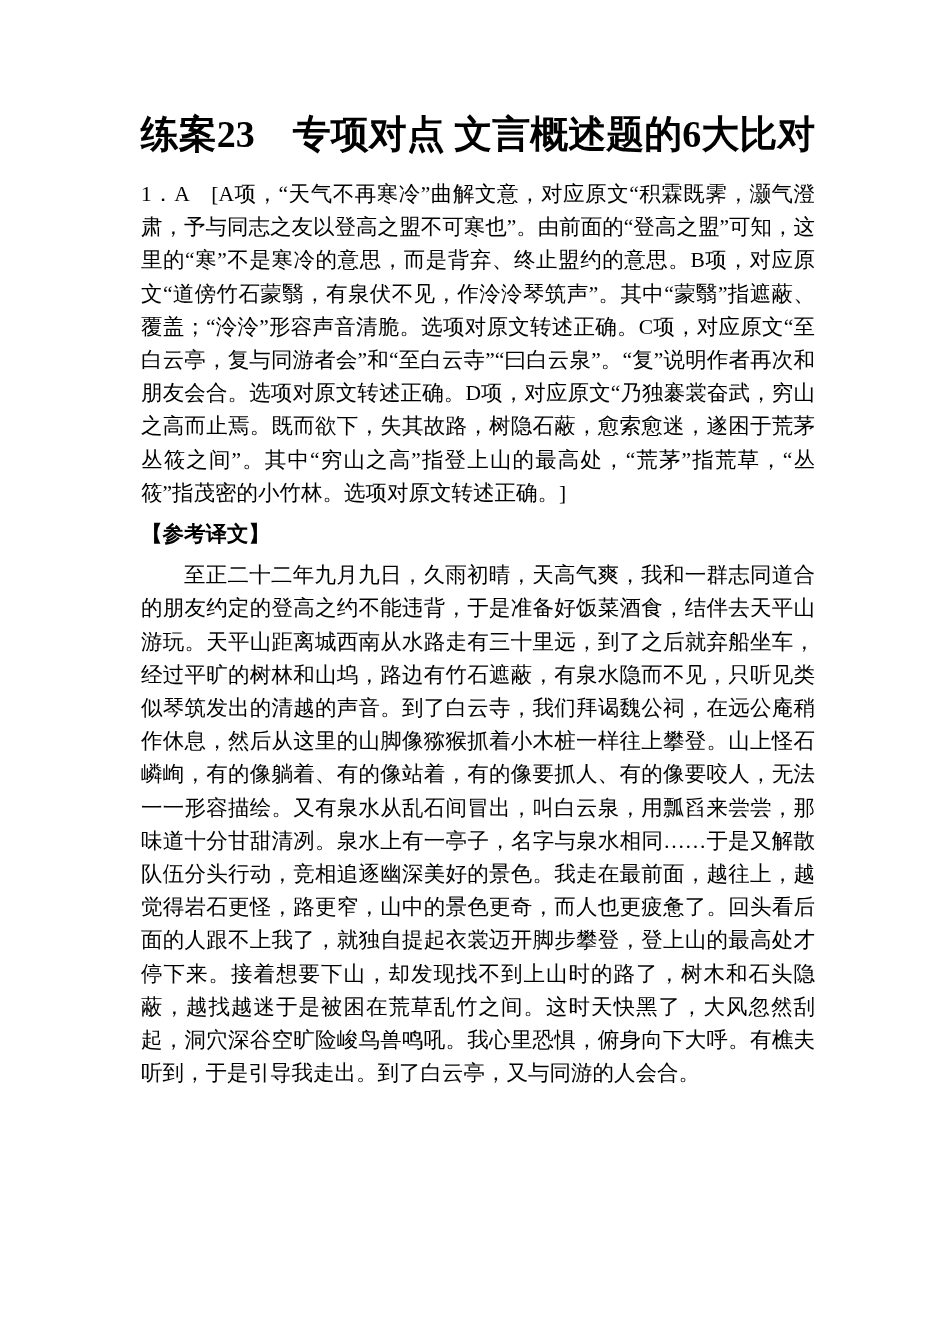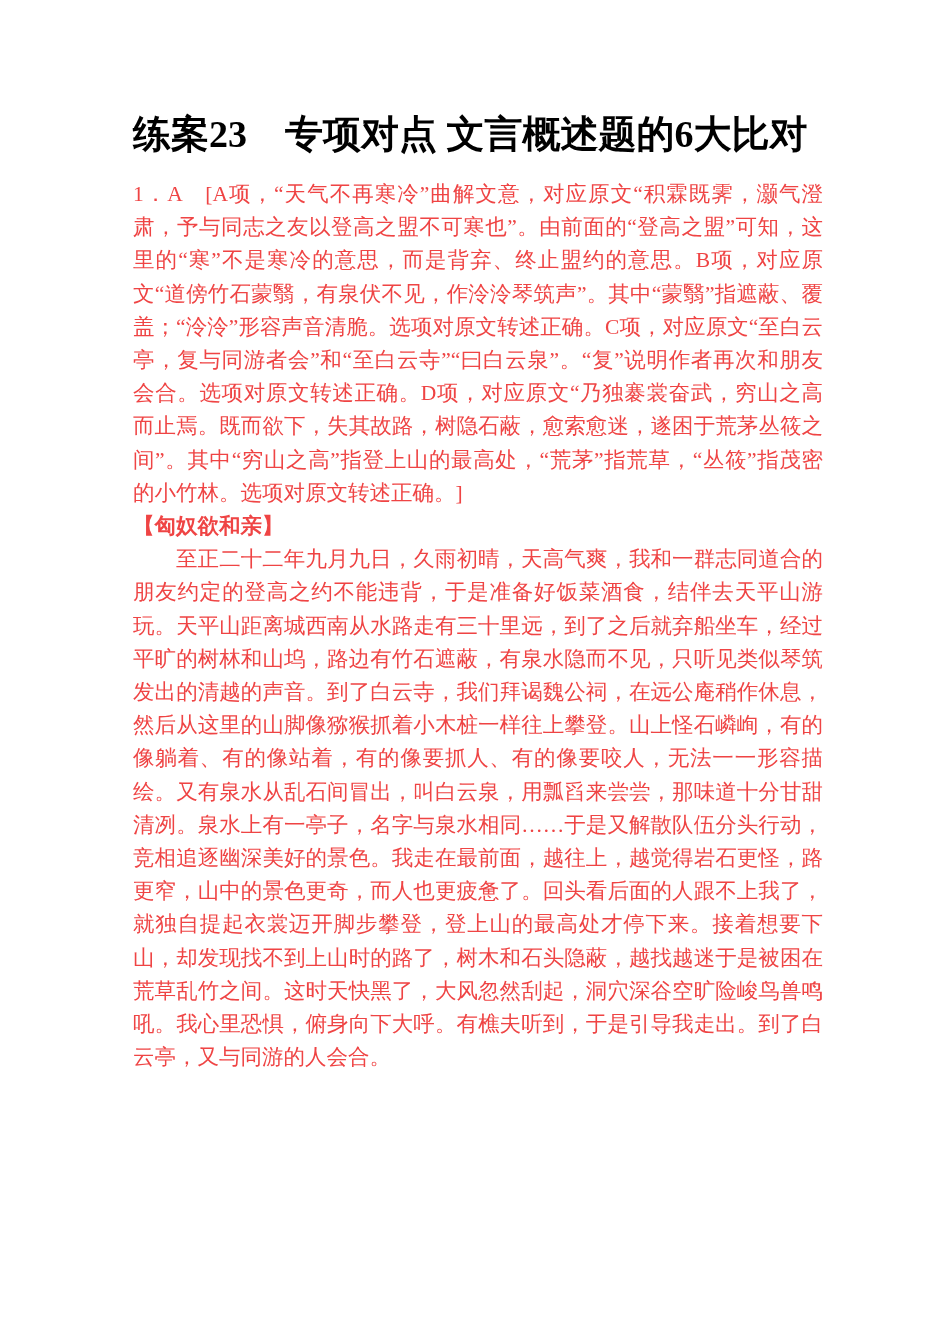--- a/index.html
+++ b/index.html
@@ -18,35 +18,35 @@
     width: 690px;
     margin-left: 133px;
     padding-top: 102px;
     box-sizing: content-box;
   }
   .doc-title {
     margin: 0 0 12px 0;
     font-size: 38px;
     font-weight: bold;
     line-height: 64px;
-    text-align: left;
+    text-align: center;
     font-family: "Liberation Serif", "DejaVu Serif", sans-serif;
     color: #000000;
   }
   .title-line {
     display: block;
     white-space: nowrap;
   }
   .para {
-    margin: 0;
+    margin: 8px;
     font-size: 21.5px;
     line-height: 33.2px;
     text-align: justify;
     text-justify: inter-character;
-    color: #ef4444;
+    color: #000000;
     font-family: "Liberation Serif", "DejaVu Serif", serif;
     word-break: normal;
     overflow-wrap: break-word;
   }
   .para.header {
     font-weight: bold;
     text-align: left;
   }
   .para.indent {
     text-indent: 2em;
@@ -56,18 +56,18 @@
 <body>
 
 <div class="page">
 
   <h1 class="doc-title">
     <span class="title-line">练案23　专项对点 文言概述题的6大比对</span>
   </h1>
 
   <p class="para">1．A　[A项，“天气不再寒冷”曲解文意，对应原文“积霖既霁，灏气澄肃，予与同志之友以登高之盟不可寒也”。由前面的“登高之盟”可知，这里的“寒”不是寒冷的意思，而是背弃、终止盟约的意思。B项，对应原文“道傍竹石蒙翳，有泉伏不见，作泠泠琴筑声”。其中“蒙翳”指遮蔽、覆盖；“泠泠”形容声音清脆。选项对原文转述正确。C项，对应原文“至白云亭，复与同游者会”和“至白云寺”“曰白云泉”。“复”说明作者再次和朋友会合。选项对原文转述正确。D项，对应原文“乃独褰裳奋武，穷山之高而止焉。既而欲下，失其故路，树隐石蔽，愈索愈迷，遂困于荒茅丛筱之间”。其中“穷山之高”指登上山的最高处，“荒茅”指荒草，“丛筱”指茂密的小竹林。选项对原文转述正确。]</p>
 
-  <p class="para header">【匈奴欲和亲】</p>
+  <p class="para header">【参考译文】</p>
 
   <p class="para indent">至正二十二年九月九日，久雨初晴，天高气爽，我和一群志同道合的朋友约定的登高之约不能违背，于是准备好饭菜酒食，结伴去天平山游玩。天平山距离城西南从水路走有三十里远，到了之后就弃船坐车，经过平旷的树林和山坞，路边有竹石遮蔽，有泉水隐而不见，只听见类似琴筑发出的清越的声音。到了白云寺，我们拜谒魏公祠，在远公庵稍作休息，然后从这里的山脚像猕猴抓着小木桩一样往上攀登。山上怪石嶙峋，有的像躺着、有的像站着，有的像要抓人、有的像要咬人，无法一一形容描绘。又有泉水从乱石间冒出，叫白云泉，用瓢舀来尝尝，那味道十分甘甜清冽。泉水上有一亭子，名字与泉水相同……于是又解散队伍分头行动，竞相追逐幽深美好的景色。我走在最前面，越往上，越觉得岩石更怪，路更窄，山中的景色更奇，而人也更疲惫了。回头看后面的人跟不上我了，就独自提起衣裳迈开脚步攀登，登上山的最高处才停下来。接着想要下山，却发现找不到上山时的路了，树木和石头隐蔽，越找越迷于是被困在荒草乱竹之间。这时天快黑了，大风忽然刮起，洞穴深谷空旷险峻鸟兽鸣吼。我心里恐惧，俯身向下大呼。有樵夫听到，于是引导我走出。到了白云亭，又与同游的人会合。</p>
 
 
 </div>
 
 </body></html>

